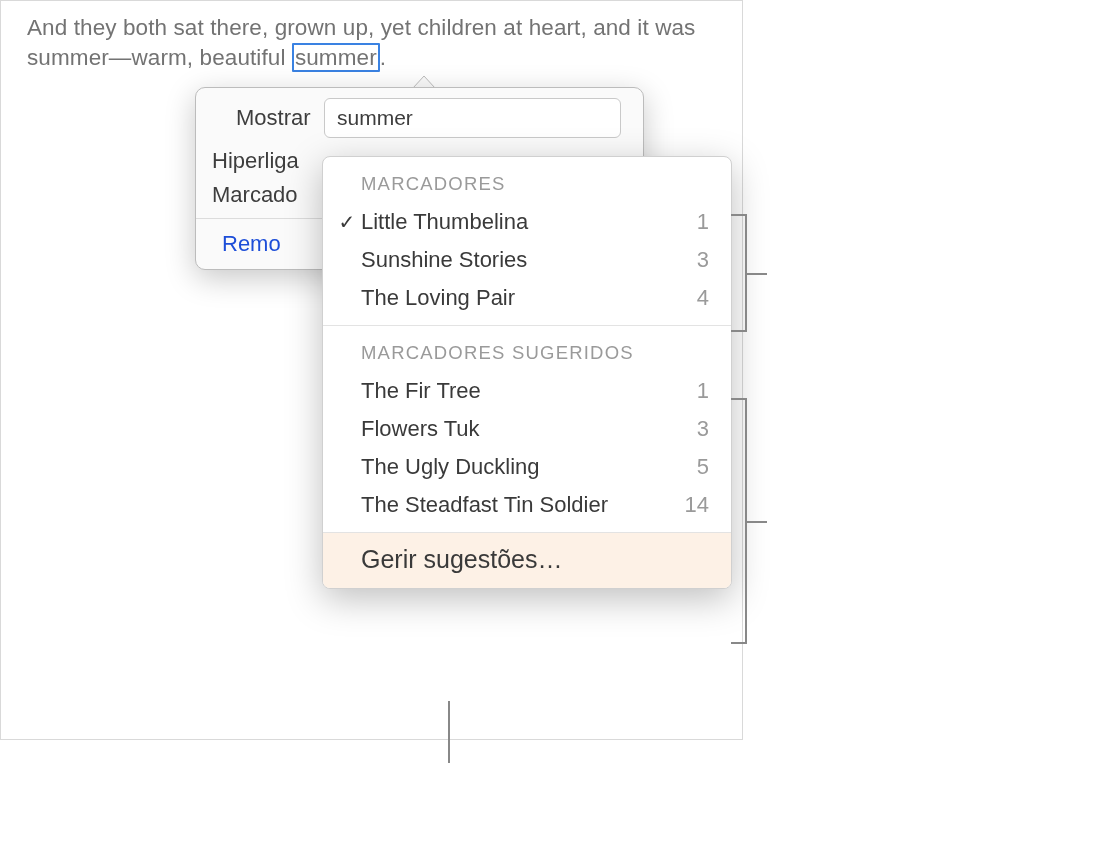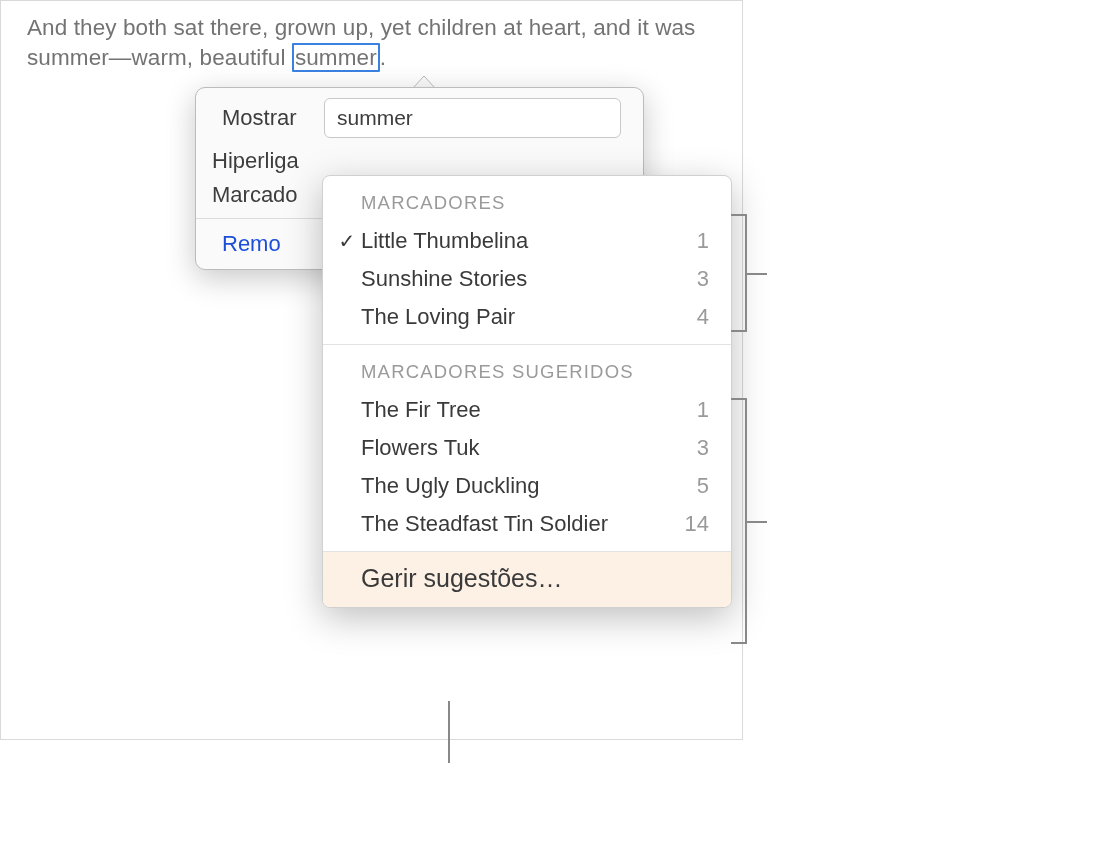--- a/index.html
+++ b/index.html
@@ -50,21 +50,21 @@
     left: 195px;
     width: 449px;
     background: #fafafa;
     border: 1px solid #bcbcbc;
     border-radius: 10px;
     box-shadow: 0 8px 30px rgba(0,0,0,0.22);
   }
   .popover-row {
     display: flex;
     align-items: center;
-    padding: 10px 22px 6px 26px;
+    padding: 10px 22px 6px 40px;
   }
   .popover-label {
     width: 125px;
     font-size: 22px;
     color: #3d3d3d;
   }
   .text-input {
     flex: 1;
     height: 40px;
     border: 1px solid #c9c9c9;
@@ -98,21 +98,20 @@
   .dropdown {
     position: absolute;
     top: 156px;
     left: 322px;
     width: 410px;
     background: #fff;
     border: 1px solid #d0d0d0;
     border-radius: 8px;
     box-shadow: 0 10px 36px rgba(0,0,0,0.25);
     overflow: hidden;
-    margin-top: 19px;
   }
   .section-header {
     font-size: 18.5px;
     letter-spacing: 1.2px;
     color: #9a9a9a;
     padding: 16px 22px 8px 38px;
   }
   .dd-item {
     display: flex;
     align-items: center;

